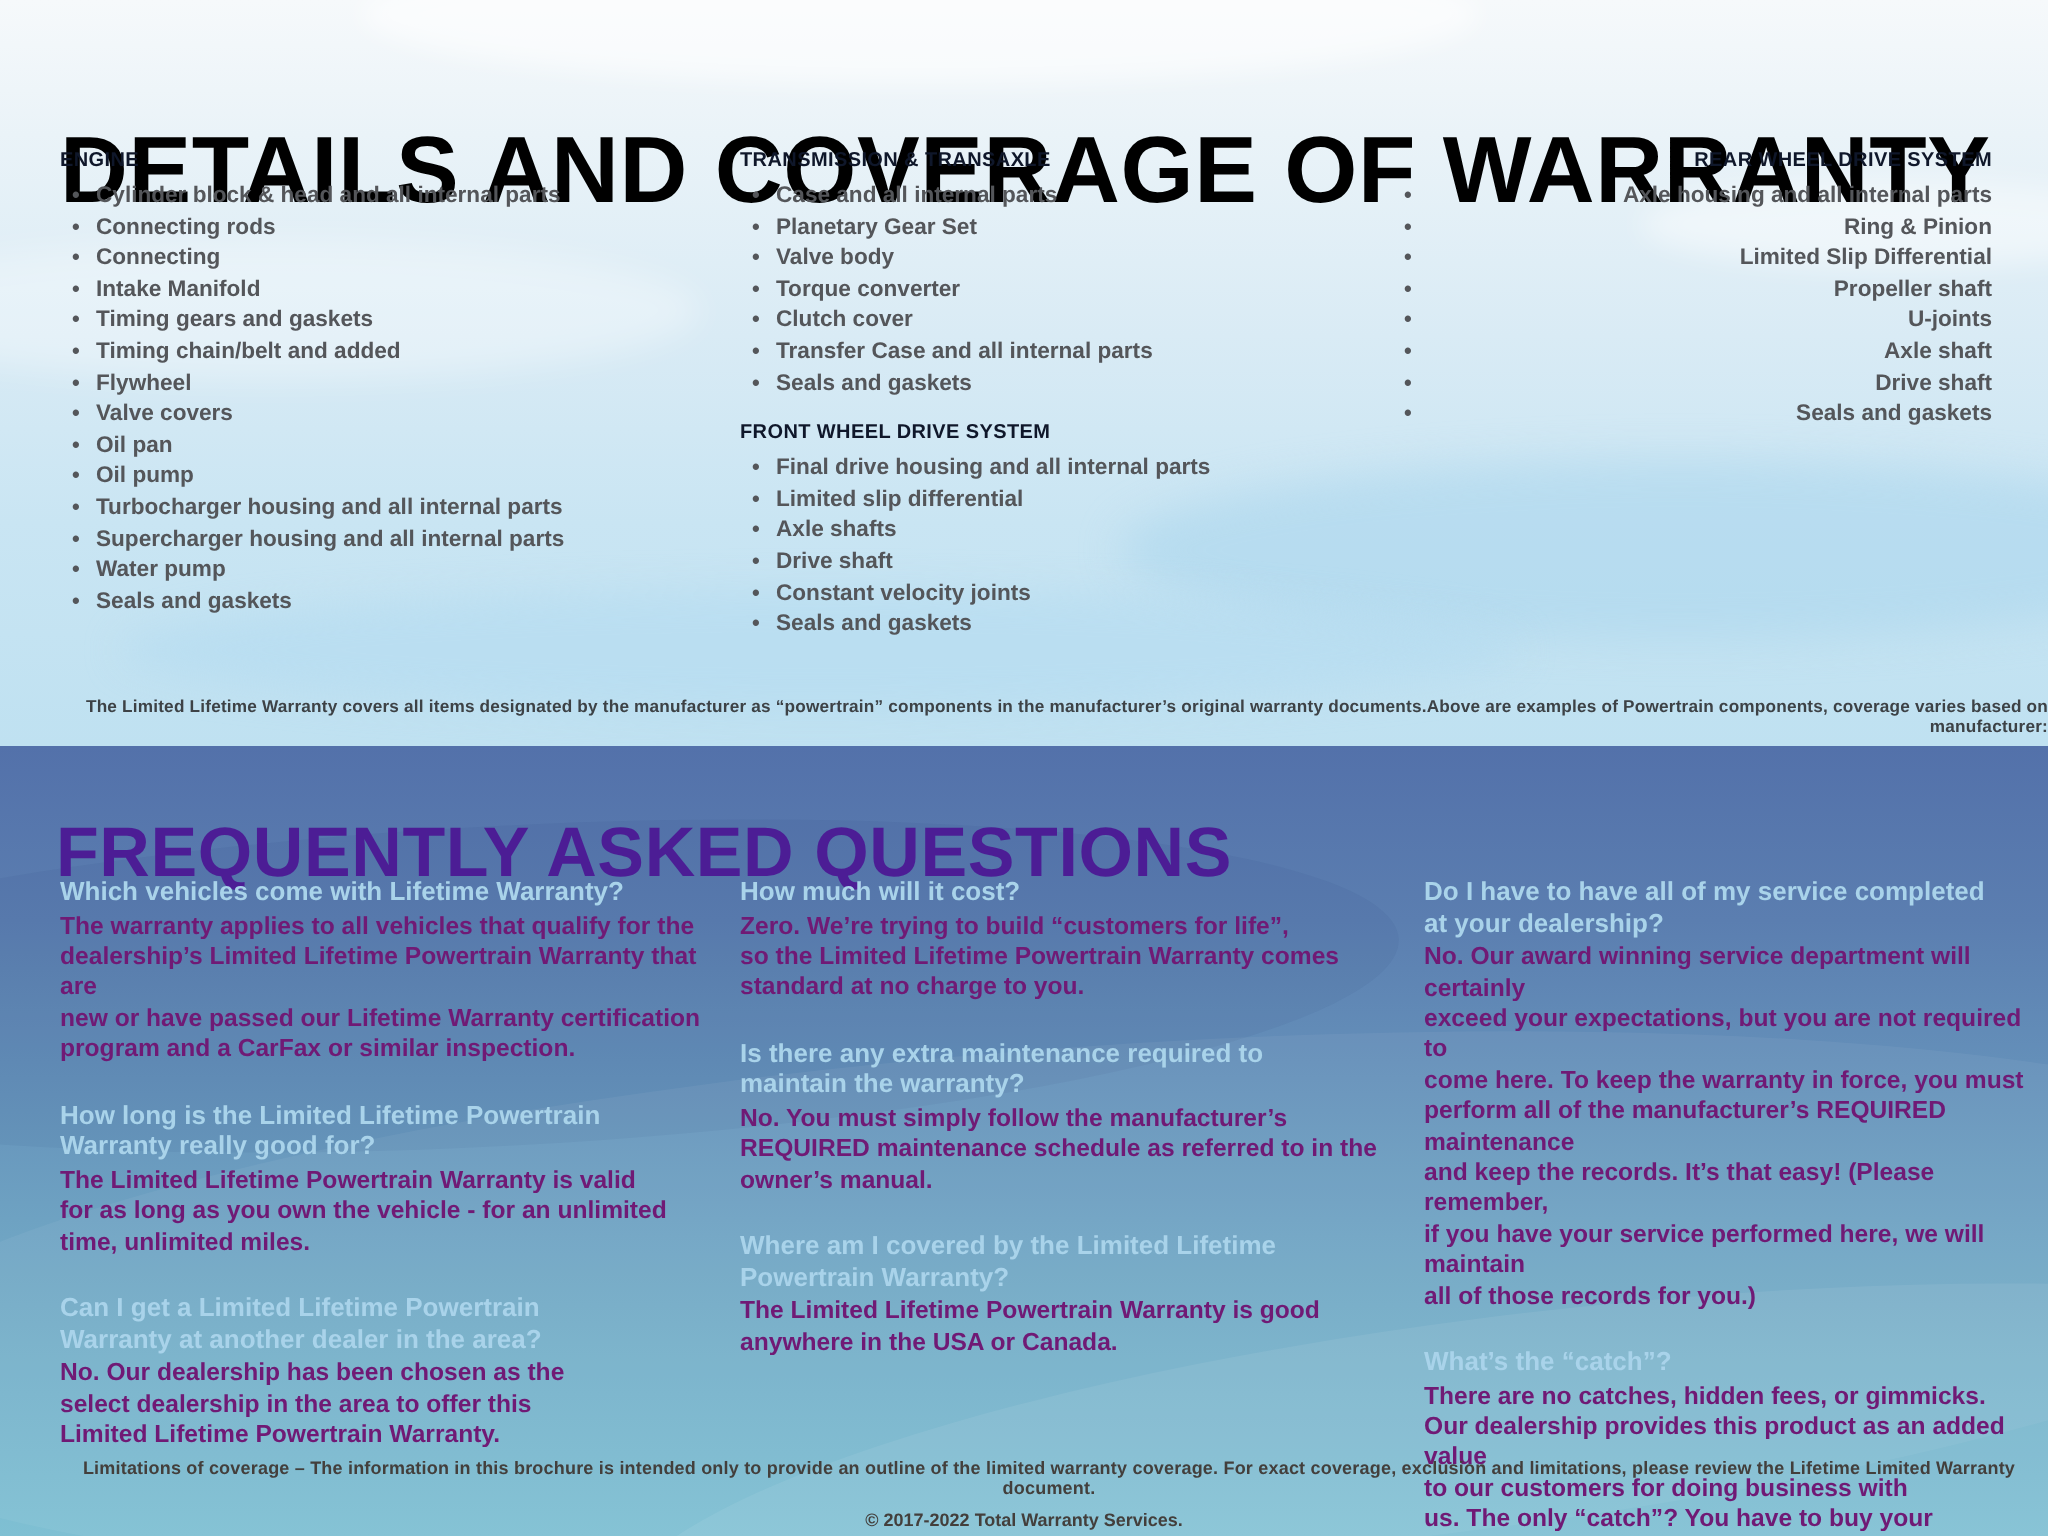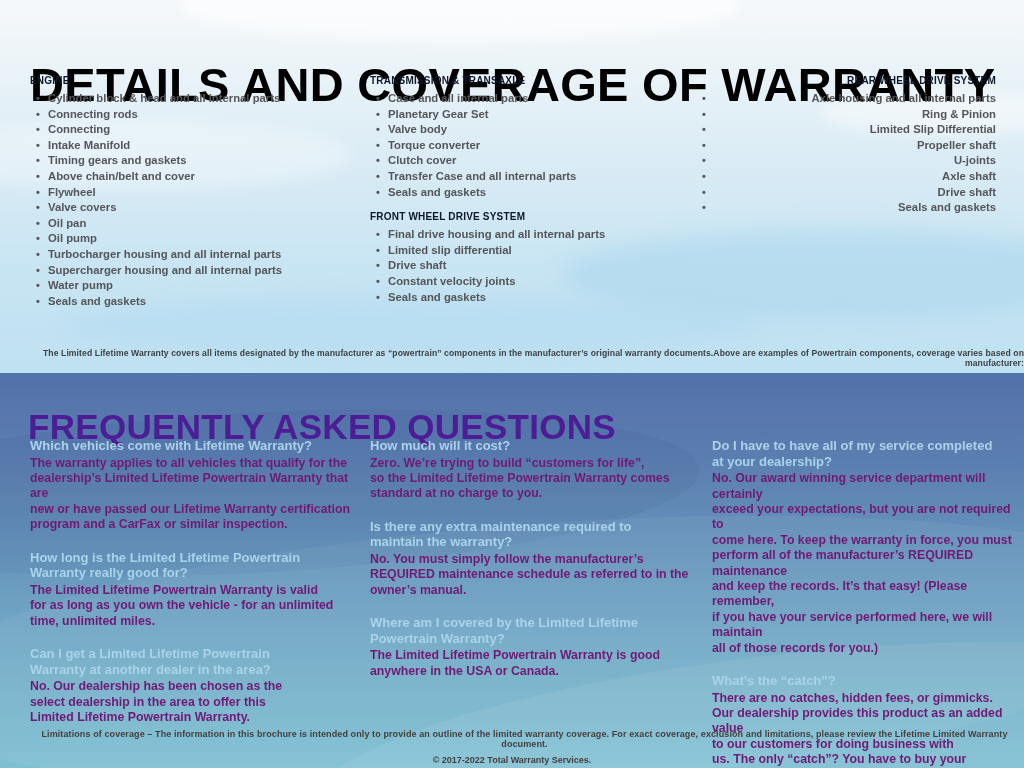--- a/index.html
+++ b/index.html
@@ -95,21 +95,21 @@
 
   <div class="cov-col col1">
     <div class="cov-section">
       <h2 class="cov-heading">ENGINE</h2>
       <ul class="cov-list">
         <li>Cylinder block &amp; head and all internal parts</li>
         <li>Connecting rods</li>
         <li>Connecting</li>
         <li>Intake Manifold</li>
         <li>Timing gears and gaskets</li>
-        <li>Above chain/belt and cover</li>
+        <li>Timing chain/belt and added</li>
         <li>Flywheel</li>
         <li>Valve covers</li>
         <li>Oil pan</li>
         <li>Oil pump</li>
         <li>Turbocharger housing and all internal parts</li>
         <li>Supercharger housing and all internal parts</li>
         <li>Water pump</li>
         <li>Seals and gaskets</li>
       </ul>
     </div>
@@ -126,20 +126,21 @@
         <li>Clutch cover</li>
         <li>Transfer Case and all internal parts</li>
         <li>Seals and gaskets</li>
       </ul>
     </div>
     <div class="cov-section">
       <h2 class="cov-heading">FRONT WHEEL DRIVE SYSTEM</h2>
       <ul class="cov-list">
         <li>Final drive housing and all internal parts</li>
         <li>Limited slip differential</li>
+        <li>Axle shafts</li>
         <li>Drive shaft</li>
         <li>Constant velocity joints</li>
         <li>Seals and gaskets</li>
       </ul>
     </div>
   </div>
 
   <div class="cov-col col3">
     <div class="cov-section">
       <h2 class="cov-heading">REAR WHEEL DRIVE SYSTEM</h2>

